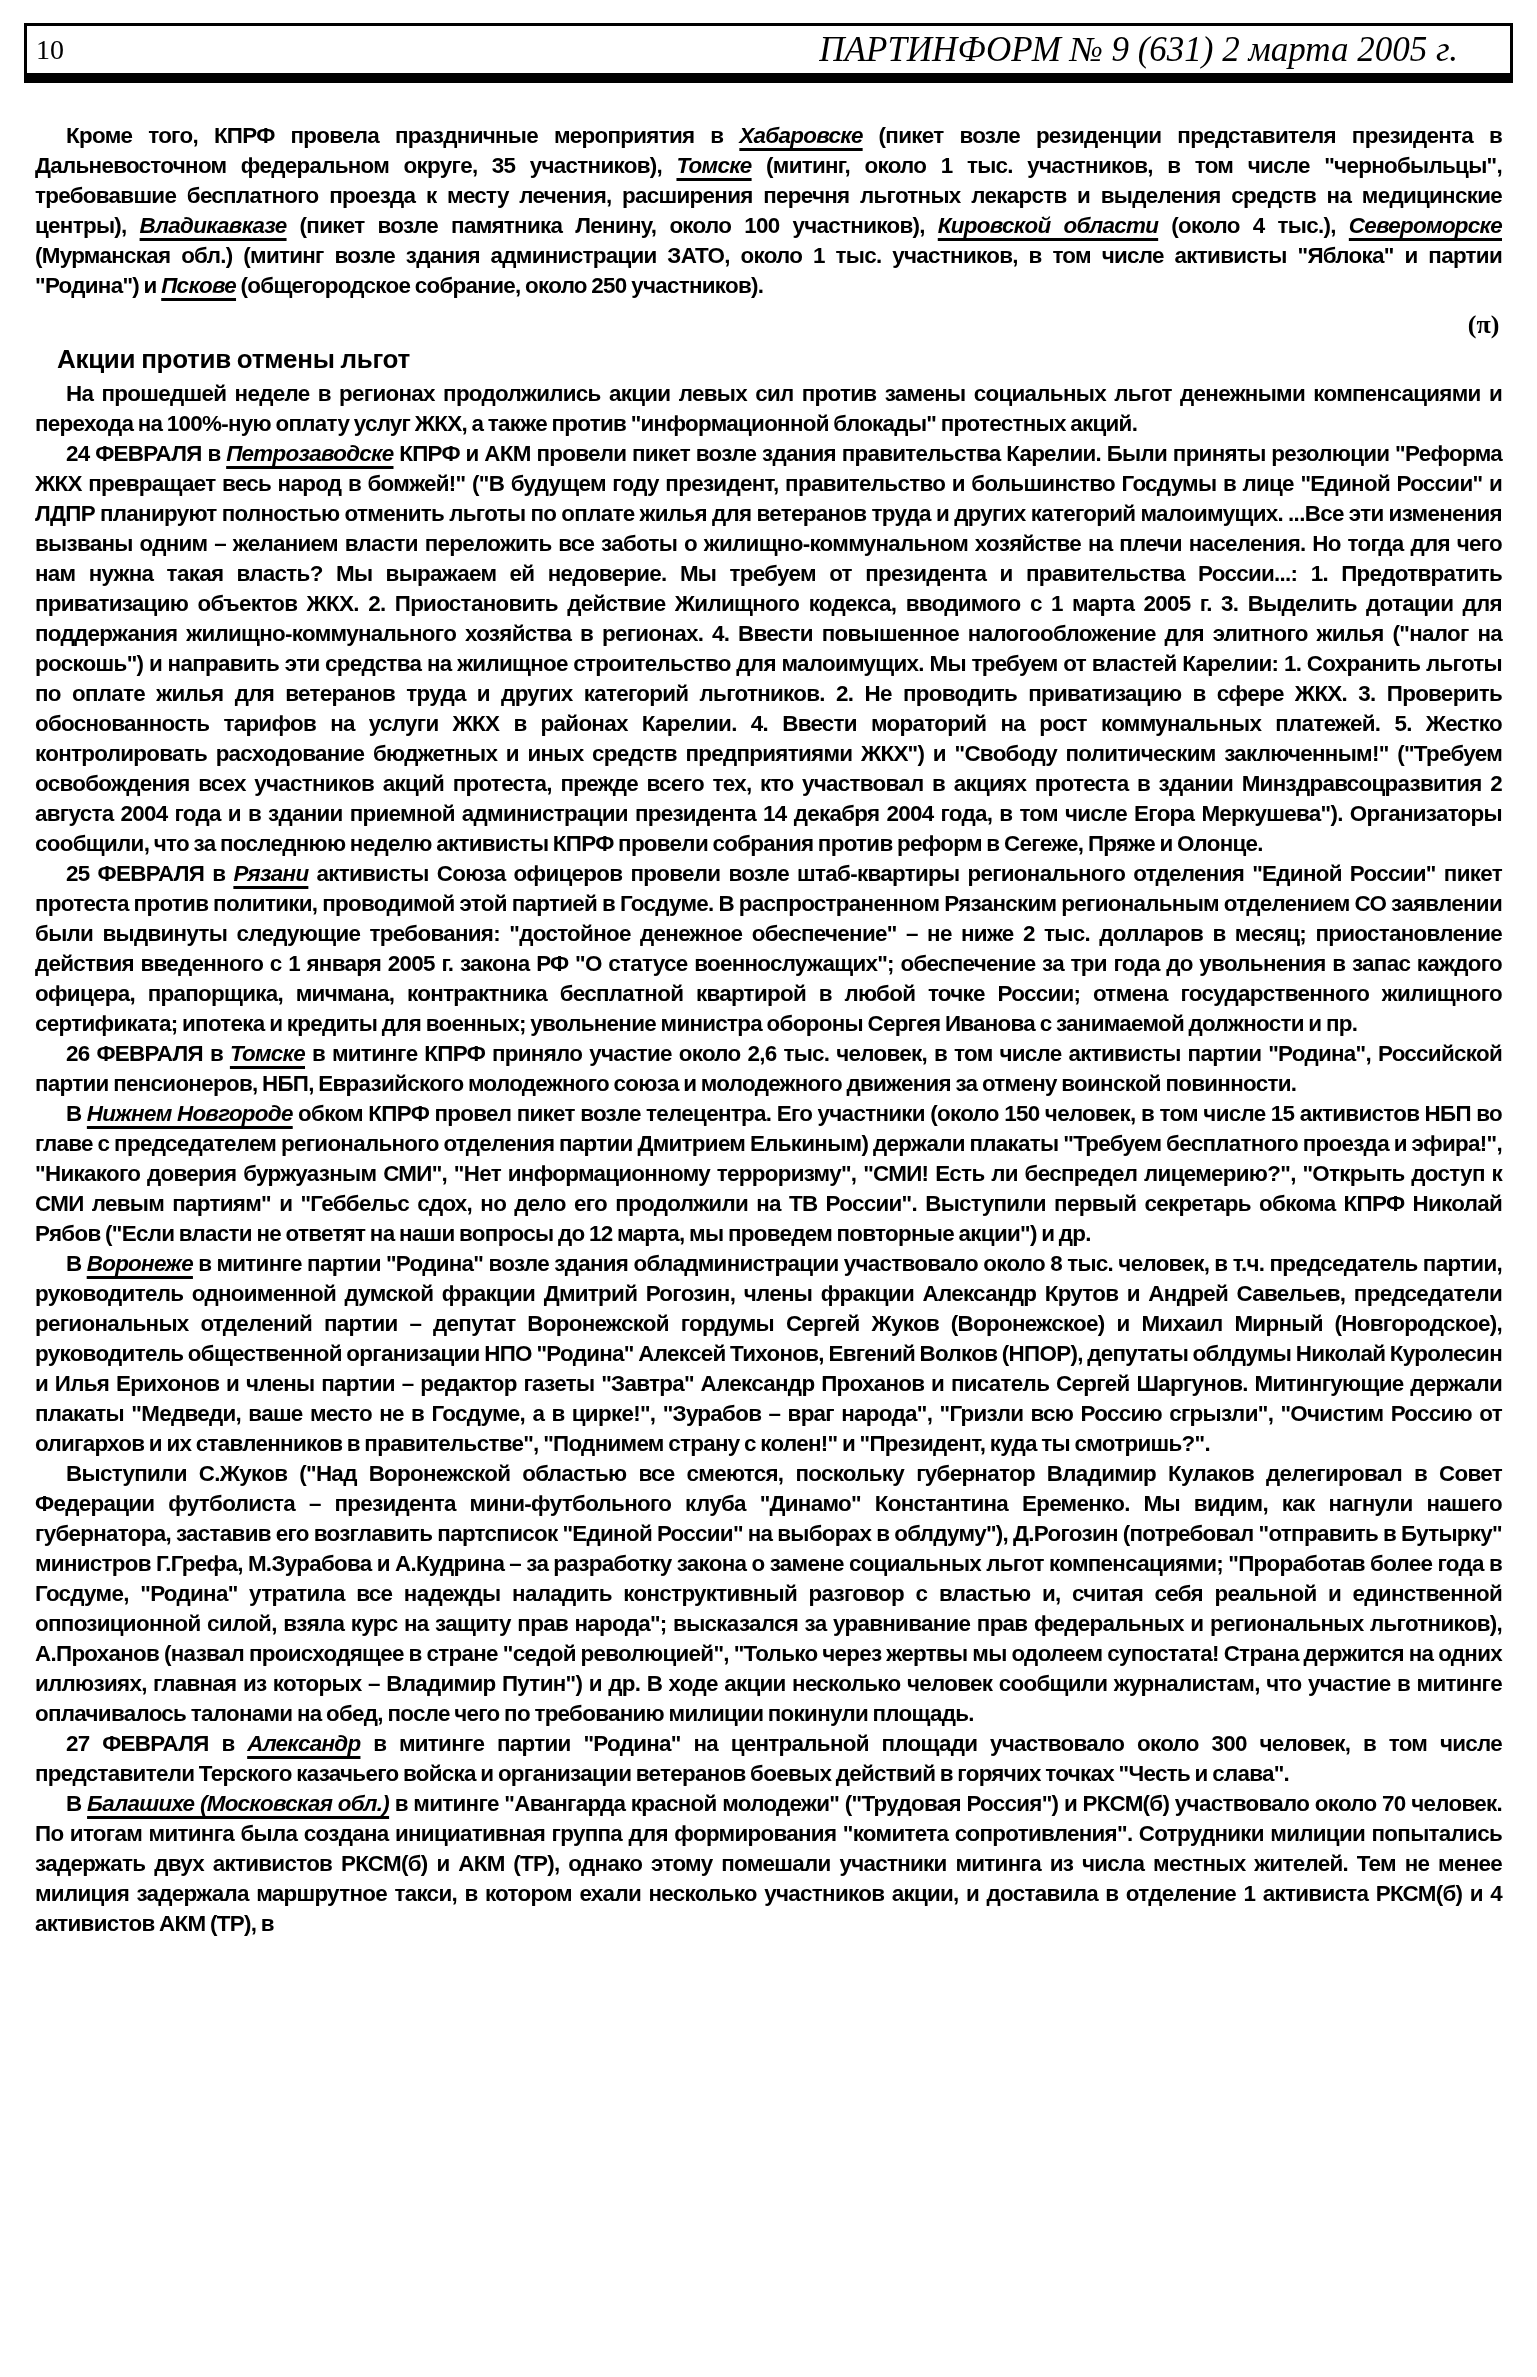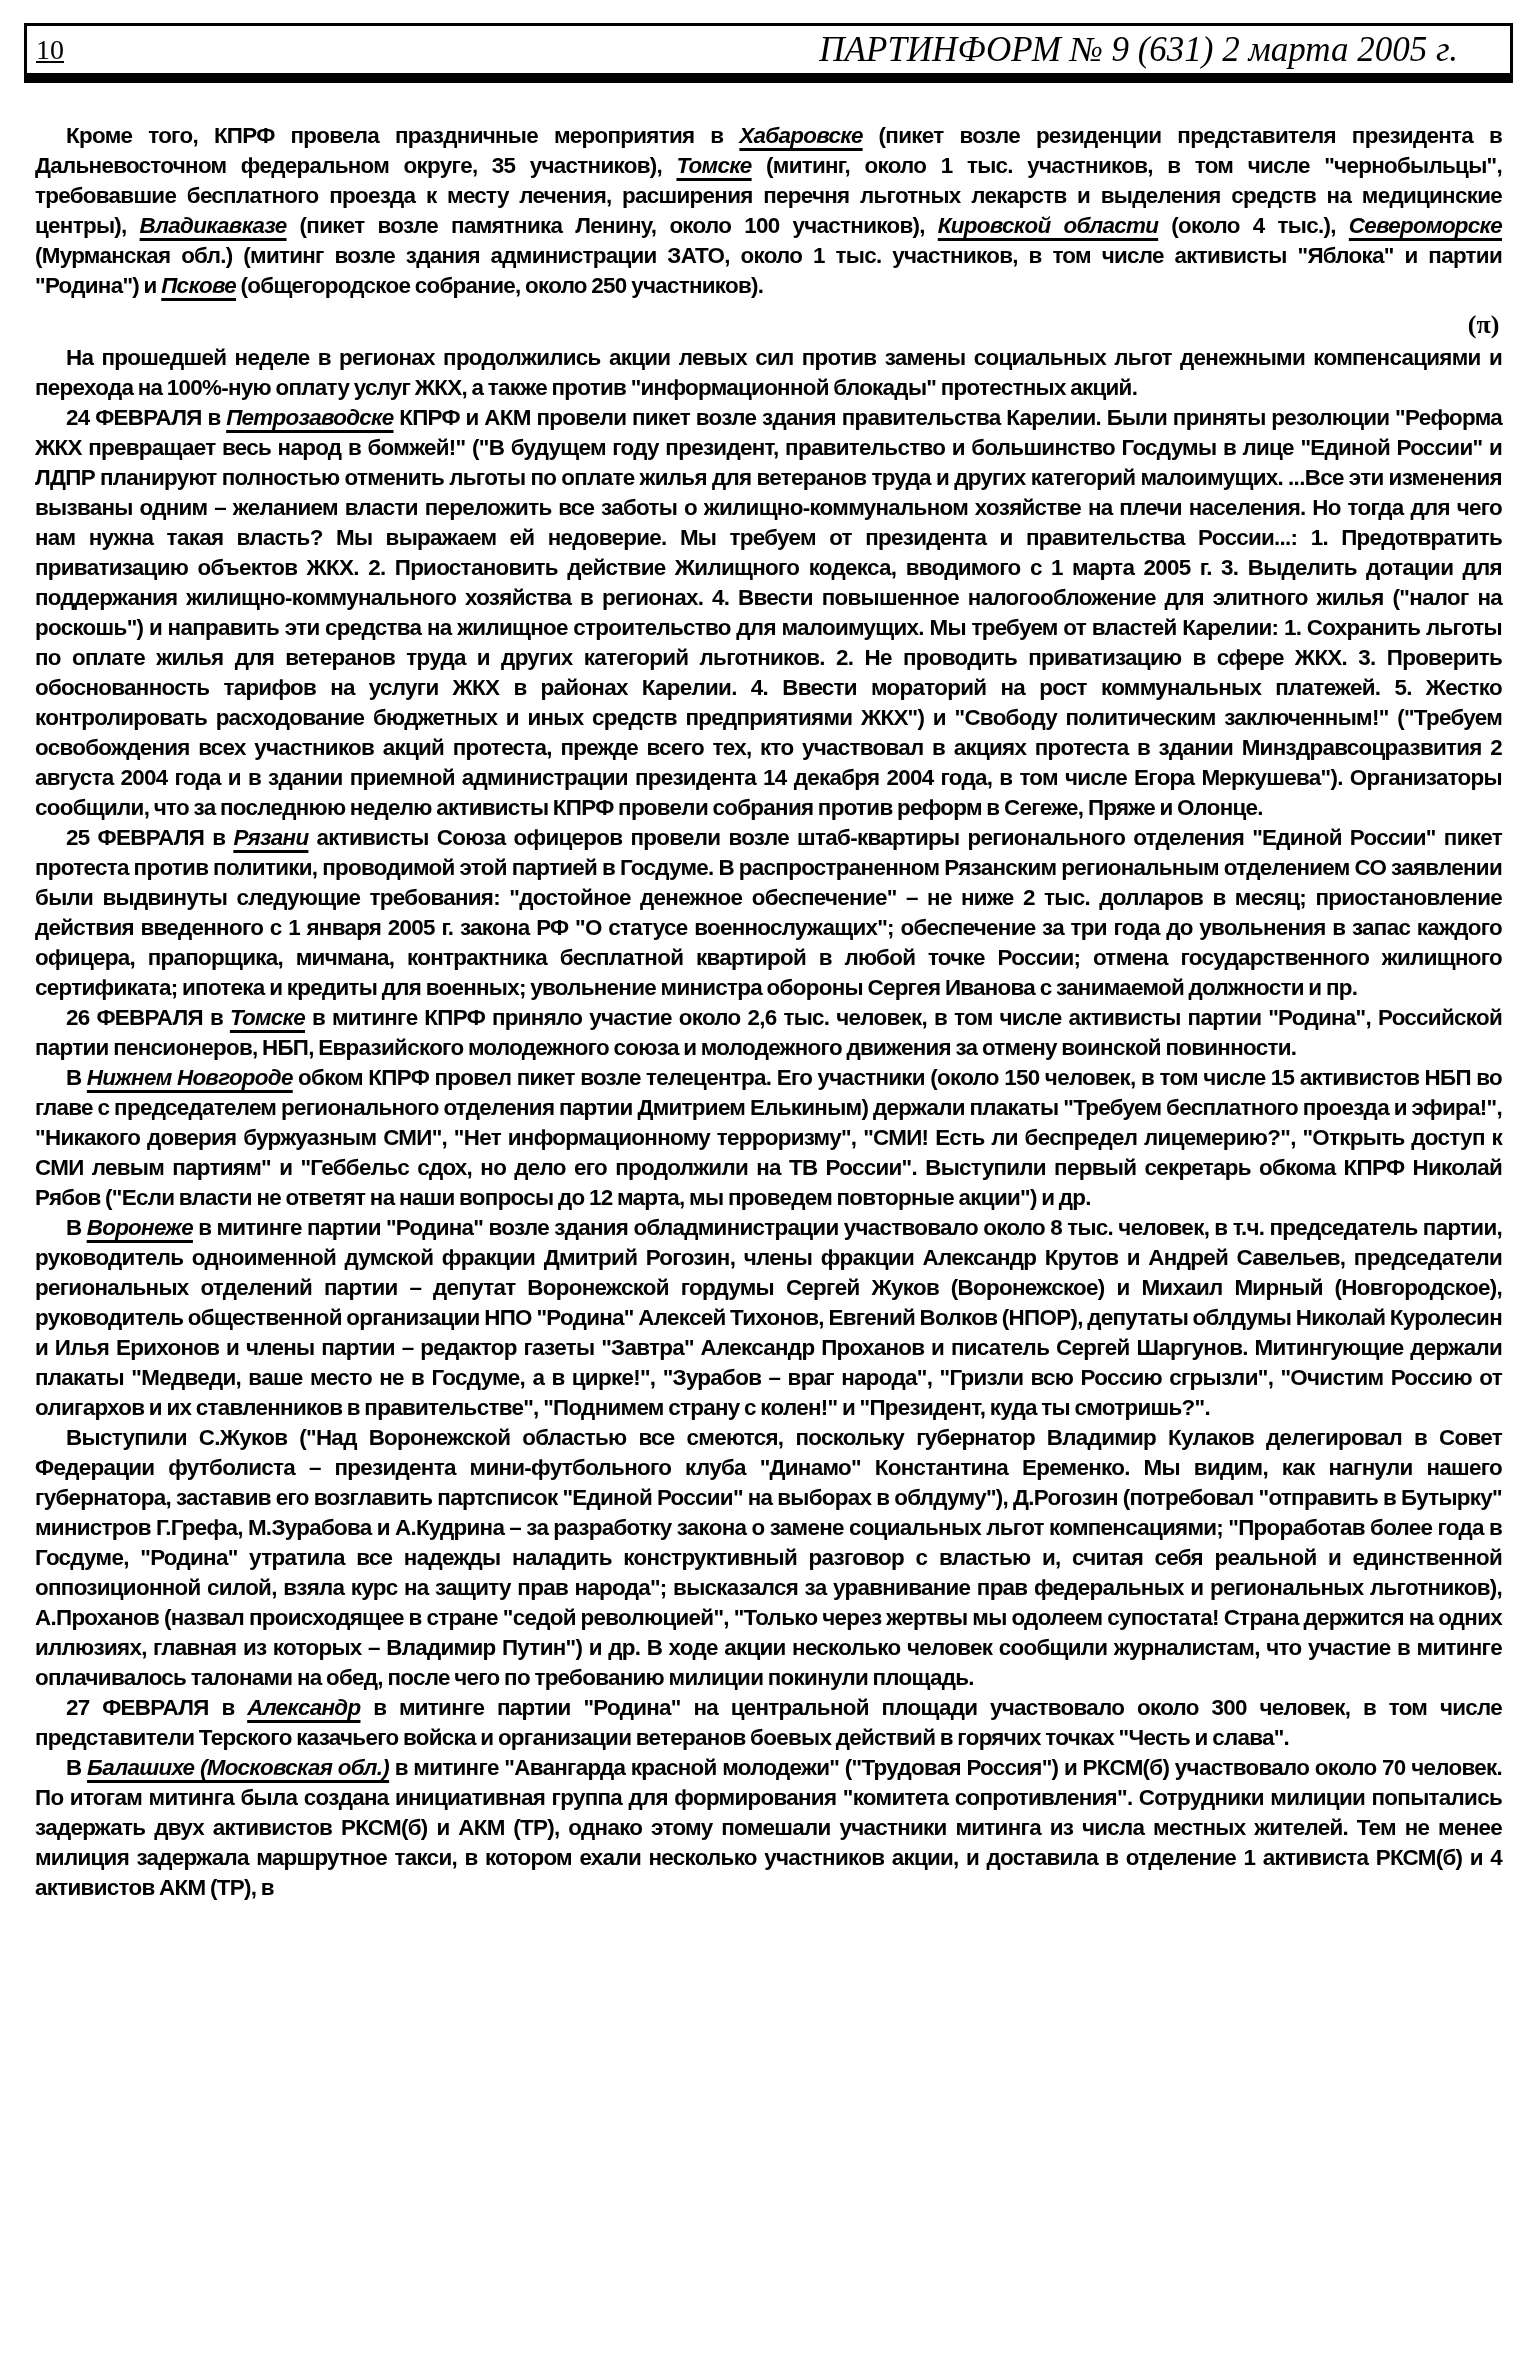--- a/index.html
+++ b/index.html
@@ -17,21 +17,20 @@
     border-bottom-width:10.2px;
     height:47px;
     display:flex;
     align-items:center;
     font-family:"Liberation Serif", serif;
   }
   .page-num {
     font-size:28px;
     margin-left:9px;
     font-weight:normal;
-    text-decoration:underline;
   }
   .header-title {
     margin-left:auto;
     margin-right:52px;
     font-style:italic;
     font-size:35px;
     white-space:nowrap;
   }
   .body-text {
     margin:38px 35px 0 35px;
@@ -79,20 +78,21 @@
     <span class="page-num">10</span>
     <span class="header-title">ПАРТИНФОРМ № 9 (631) 2 марта 2005 г.</span>
   </div>
 
   <div class="body-text">
 
     <p><span>Кроме того, КПРФ провела праздничные мероприятия в </span><span class="pl">Хабаровске</span><span> (пикет возле резиденции представителя президента в Дальневосточном федеральном округе, 35 участников), </span><span class="pl">Томске</span><span> (митинг, около 1 тыс. участников, в том числе "чернобыльцы", требовавшие бесплатного проезда к месту лечения, расширения перечня льготных лекарств и выделения средств на медицинские центры), </span><span class="pl">Владикавказе</span><span> (пикет возле памятника Ленину, около 100 участников), </span><span class="pl">Кировской области</span><span> (около 4 тыс.), </span><span class="pl">Североморске</span><span> (Мурманская обл.) (митинг возле здания администрации ЗАТО, около 1 тыс. участников, в том числе активисты "Яблока" и партии "Родина") и </span><span class="pl">Пскове</span><span> (общегородское собрание, около 250 участников).</span></p>
 
     <div class="pi-line">(π)</div>
 
+    <h2 class="section-heading">Акции против отмены льгот</h2>
 
     <p><span>На прошедшей неделе в регионах продолжились акции левых сил против замены социальных льгот денежными компенсациями и перехода на 100%-ную оплату услуг ЖКХ, а также против "информационной блокады" протестных акций.</span></p>
     <p><span>24 ФЕВРАЛЯ в </span><span class="pl">Петрозаводске</span><span> КПРФ и АКМ провели пикет возле здания правительства Карелии. Были приняты резолюции "Реформа ЖКХ превращает весь народ в бомжей!" ("В будущем году президент, правительство и большинство Госдумы в лице "Единой России" и ЛДПР планируют полностью отменить льготы по оплате жилья для ветеранов труда и других категорий малоимущих. ...Все эти изменения вызваны одним – желанием власти переложить все заботы о жилищно-коммунальном хозяйстве на плечи населения. Но тогда для чего нам нужна такая власть? Мы выражаем ей недоверие. Мы требуем от президента и правительства России...: 1. Предотвратить приватизацию объектов ЖКХ. 2. Приостановить действие Жилищного кодекса, вводимого с 1 марта 2005 г. 3. Выделить дотации для поддержания жилищно-коммунального хозяйства в регионах. 4. Ввести повышенное налогообложение для элитного жилья ("налог на роскошь") и направить эти средства на жилищное строительство для малоимущих. Мы требуем от властей Карелии: 1. Сохранить льготы по оплате жилья для ветеранов труда и других категорий льготников. 2. Не проводить приватизацию в сфере ЖКХ. 3. Проверить обоснованность тарифов на услуги ЖКХ в районах Карелии. 4. Ввести мораторий на рост коммунальных платежей. 5. Жестко контролировать расходование бюджетных и иных средств предприятиями ЖКХ") и "Свободу политическим заключенным!" ("Требуем освобождения всех участников акций протеста, прежде всего тех, кто участвовал в акциях протеста в здании Минздравсоцразвития 2 августа 2004 года и в здании приемной администрации президента 14 декабря 2004 года, в том числе Егора Меркушева"). Организаторы сообщили, что за последнюю неделю активисты КПРФ провели собрания против реформ в Сегеже, Пряже и Олонце.</span></p>
     <p><span>25 ФЕВРАЛЯ в </span><span class="pl">Рязани</span><span> активисты Союза офицеров провели возле штаб-квартиры регионального отделения "Единой России" пикет протеста против политики, проводимой этой партией в Госдуме. В распространенном Рязанским региональным отделением СО заявлении были выдвинуты следующие требования: "достойное денежное обеспечение" – не ниже 2 тыс. долларов в месяц; приостановление действия введенного с 1 января 2005 г. закона РФ "О статусе военнослужащих"; обеспечение за три года до увольнения в запас каждого офицера, прапорщика, мичмана, контрактника бесплатной квартирой в любой точке России; отмена государственного жилищного сертификата; ипотека и кредиты для военных; увольнение министра обороны Сергея Иванова с занимаемой должности и пр.</span></p>
     <p><span>26 ФЕВРАЛЯ в </span><span class="pl">Томске</span><span> в митинге КПРФ приняло участие около 2,6 тыс. человек, в том числе активисты партии "Родина", Российской партии пенсионеров, НБП, Евразийского молодежного союза и молодежного движения за отмену воинской повинности.</span></p>
     <p><span>В </span><span class="pl">Нижнем Новгороде</span><span> обком КПРФ провел пикет возле телецентра. Его участники (около 150 человек, в том числе 15 активистов НБП во главе с председателем регионального отделения партии Дмитрием Елькиным) держали плакаты "Требуем бесплатного проезда и эфира!", "Никакого доверия буржуазным СМИ", "Нет информационному терроризму", "СМИ! Есть ли беспредел лицемерию?", "Открыть доступ к СМИ левым партиям" и "Геббельс сдох, но дело его продолжили на ТВ России". Выступили первый секретарь обкома КПРФ Николай Рябов ("Если власти не ответят на наши вопросы до 12 марта, мы проведем повторные акции") и др.</span></p>
     <p><span>В </span><span class="pl">Воронеже</span><span> в митинге партии "Родина" возле здания обладминистрации участвовало около 8 тыс. человек, в т.ч. председатель партии, руководитель одноименной думской фракции Дмитрий Рогозин, члены фракции Александр Крутов и Андрей Савельев, председатели региональных отделений партии – депутат Воронежской гордумы Сергей Жуков (Воронежское) и Михаил Мирный (Новгородское), руководитель общественной организации НПО "Родина" Алексей Тихонов, Евгений Волков (НПОР), депутаты облдумы Николай Куролесин и Илья Ерихонов и члены партии – редактор газеты "Завтра" Александр Проханов и писатель Сергей Шаргунов. Митингующие держали плакаты "Медведи, ваше место не в Госдуме, а в цирке!", "Зурабов – враг народа", "Гризли всю Россию сгрызли", "Очистим Россию от олигархов и их ставленников в правительстве", "Поднимем страну с колен!" и "Президент, куда ты смотришь?".</span></p>
     <p><span>Выступили С.Жуков ("Над Воронежской областью все смеются, поскольку губернатор Владимир Кулаков делегировал в Совет Федерации футболиста – президента мини-футбольного клуба "Динамо" Константина Еременко. Мы видим, как нагнули нашего губернатора, заставив его возглавить партсписок "Единой России" на выборах в облдуму"), Д.Рогозин (потребовал "отправить в Бутырку" министров Г.Грефа, М.Зурабова и А.Кудрина – за разработку закона о замене социальных льгот компенсациями; "Проработав более года в Госдуме, "Родина" утратила все надежды наладить конструктивный разговор с властью и, считая себя реальной и единственной оппозиционной силой, взяла курс на защиту прав народа"; высказался за уравнивание прав федеральных и региональных льготников), А.Проханов (назвал происходящее в стране "седой революцией", "Только через жертвы мы одолеем супостата! Страна держится на одних иллюзиях, главная из которых – Владимир Путин") и др. В ходе акции несколько человек сообщили журналистам, что участие в митинге оплачивалось талонами на обед, после чего по требованию милиции покинули площадь.</span></p>
     <p><span>27 ФЕВРАЛЯ в </span><span class="pl">Александр</span><span> в митинге партии "Родина" на центральной площади участвовало около 300 человек, в том числе представители Терского казачьего войска и организации ветеранов боевых действий в горячих точках "Честь и слава".</span></p>
     <p><span>В </span><span class="pl">Балашихе (Московская обл.)</span><span> в митинге "Авангарда красной молодежи" ("Трудовая Россия") и РКСМ(б) участвовало около 70 человек. По итогам митинга была создана инициативная группа для формирования "комитета сопротивления". Сотрудники милиции попытались задержать двух активистов РКСМ(б) и АКМ (ТР), однако этому помешали участники митинга из числа местных жителей. Тем не менее милиция задержала маршрутное такси, в котором ехали несколько участников акции, и доставила в отделение 1 активиста РКСМ(б) и 4 активистов АКМ (ТР), в</span></p>

